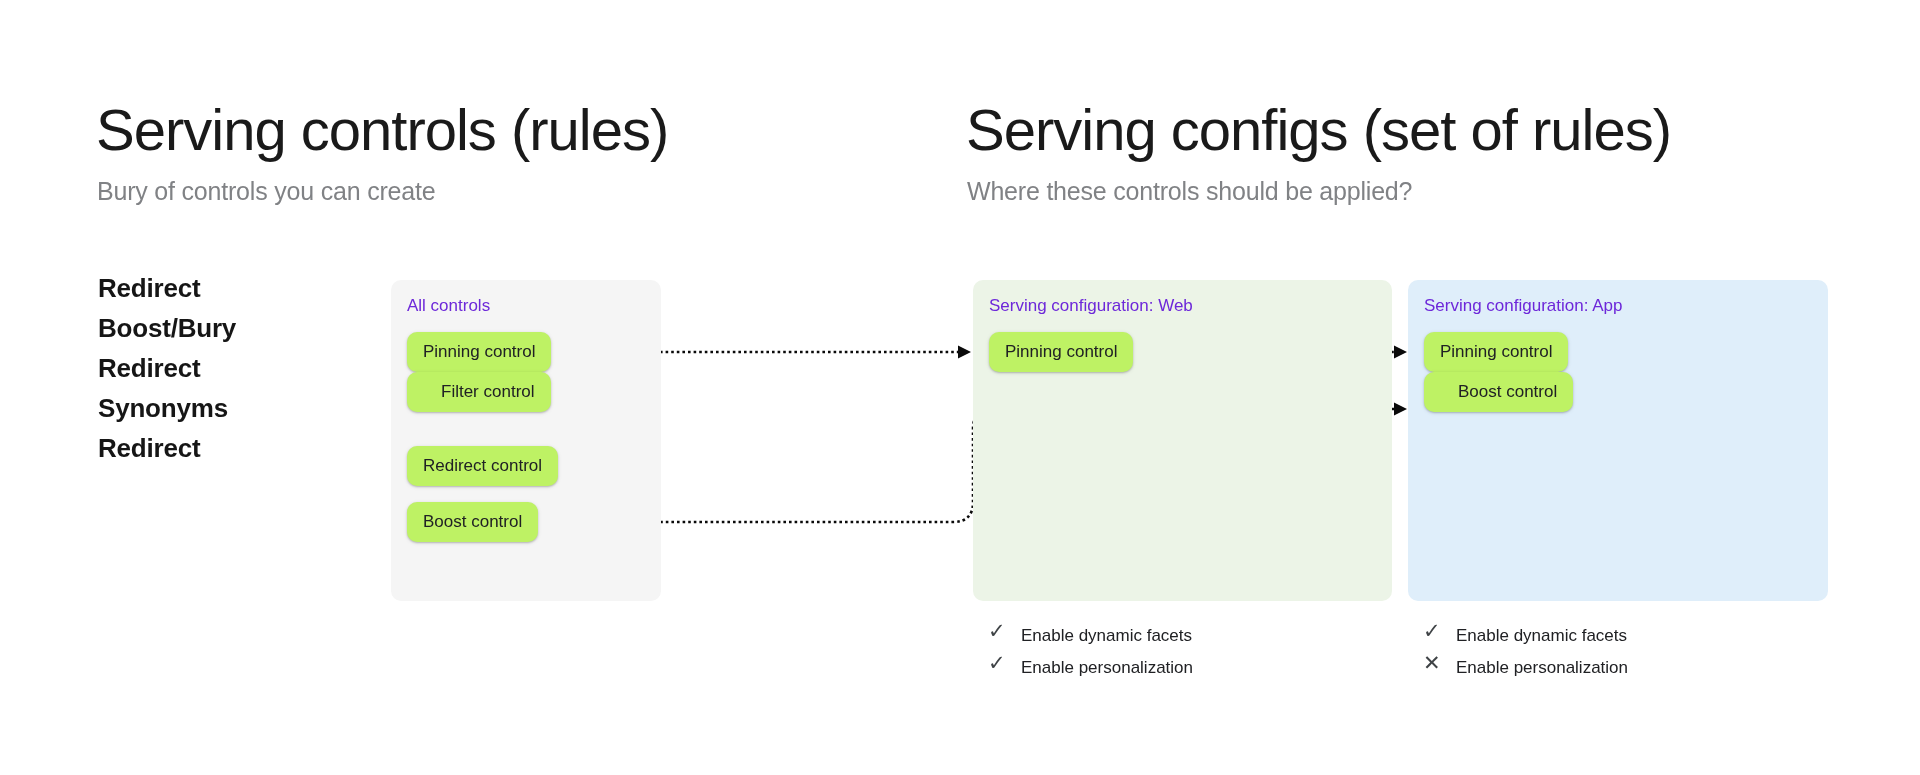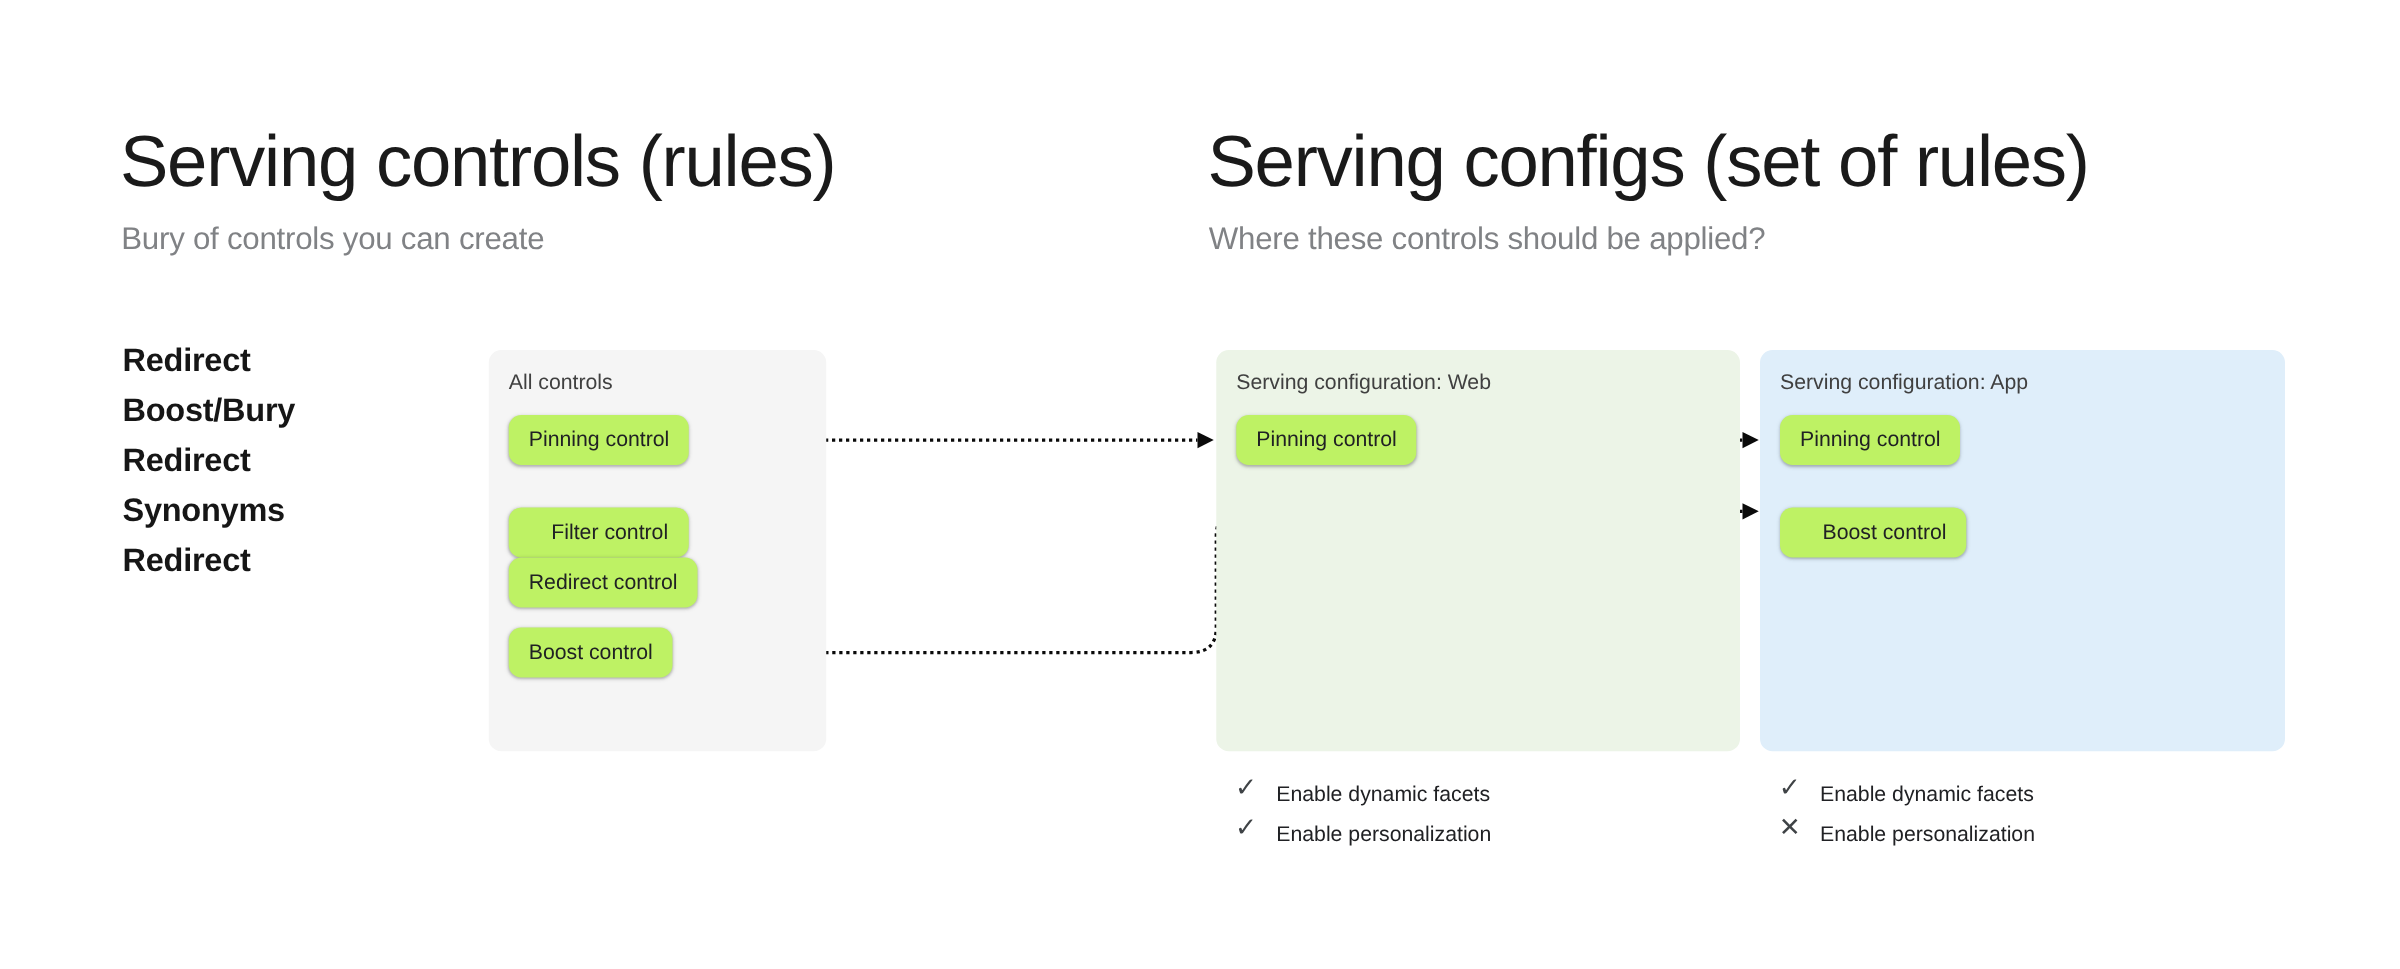--- a/index.html
+++ b/index.html
@@ -29,31 +29,31 @@
   }
   
   .card{
     top:280px;height:321px;border-radius:10px;
   }
   .card-gray{left:391px;width:270px;background:#f5f5f5;}
   .card-green{left:973px;width:419px;background:#ecf4e7;}
   .card-blue{left:1408px;width:420px;background:#dfeefa;}
   .card-title{
     position:absolute;left:16px;top:16px;
-    font-size:17px;line-height:20px;color:#404040;white-space:nowrap;
+    font-size:17px;line-height:20px;color:#6d28d9;white-space:nowrap;
   }
   .chip{
     position:absolute;left:16px;height:40px;
     display:inline-flex;align-items:center;
     padding:0 16px;background:#bef264;border-radius:10px;
     box-shadow:0 1px 2px rgba(0,0,0,.20), 0 1px 4px rgba(0,0,0,.10);
     font-size:17px;color:#202124;white-space:nowrap;
   }
   .chip.r1{top:52px;}
-  .chip.r2{top:126px;padding-left:34px;}
+  .chip.r2{top:92px;padding-left:34px;}
   .chip.r3{top:166px;}
   .chip.r4{top:222px;}
   
   .features{width:360px;}
   .feature-row{
     display:flex;align-items:flex-end;height:30px;margin-bottom:2px;
   }
   .f-icon{
     width:24px;margin-right:9px;text-align:left;
     font-size:21px;line-height:30px;color:#3f4346;

